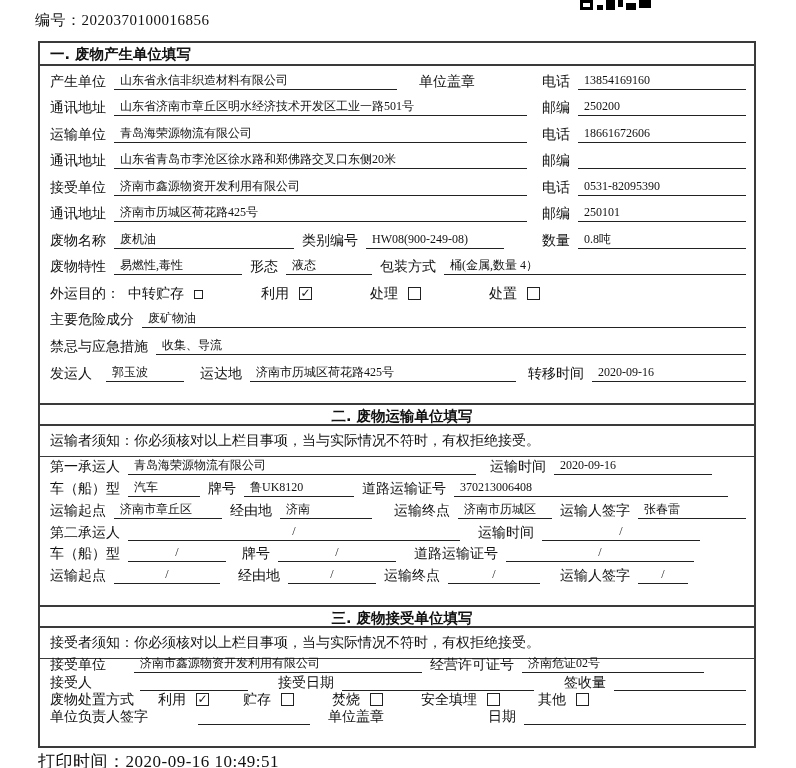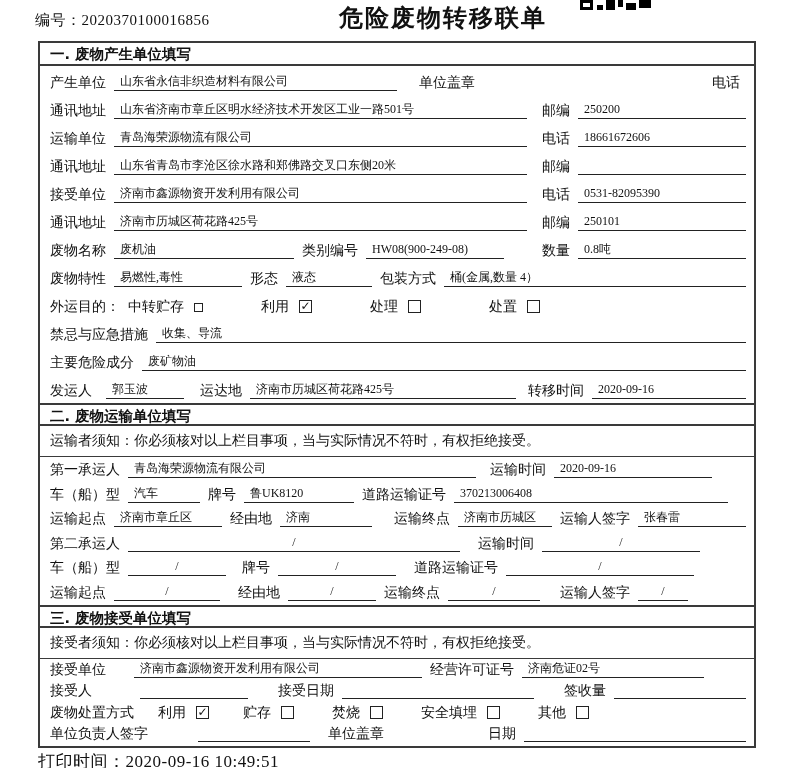--- a/index.html
+++ b/index.html
@@ -11,24 +11,24 @@
              font-family:"DejaVu Sans","Liberation Sans",sans-serif;}
   .qr{position:absolute;left:580px;top:0;width:72px;height:11px;}
   .qr div{position:absolute;background:#000;}
   .tbl{position:absolute;left:38px;top:41px;width:718px;height:707px;border:2px solid #3a3a3a;
        box-sizing:border-box;display:flex;flex-direction:column;}
   .section{display:flex;flex-direction:column;box-sizing:border-box;}
   .sec-1{height:380px;}.sec-2{height:214px;}.sec-3{height:149px;}
   .sec-h{height:23px;line-height:22px;border-bottom:2px solid #3a3a3a;font-weight:bold;
          font-size:14.5px;padding-left:10px;box-sizing:border-box;flex:0 0 auto;
          font-family:"DejaVu Sans","Liberation Sans",sans-serif;}
-  .section + .section .sec-h{border-top:2px solid #3a3a3a;}
+  .section + .section .sec-h{border-top:2px solid #3a3a3a;text-align:center;}
   .note{height:31px;line-height:30px;border-bottom:1.5px solid #3a3a3a;font-size:14px;
         padding-left:10px;box-sizing:border-box;flex:0 0 auto;white-space:nowrap;}
-  .rows{flex:1 1 auto;display:flex;flex-direction:column;padding:0 6px 1px 10px;min-height:0;}
+  .rows{flex:1 1 auto;display:flex;flex-direction:column;padding:0 6px 18px 10px;min-height:0;}
   .row{flex:1 1 0;display:flex;align-items:flex-end;padding-bottom:3px;min-height:0;}
   .lb{white-space:nowrap;font-size:14px;margin-right:8px;flex:0 0 auto;line-height:16px;}
   .fd{border-bottom:1px solid #222;font-size:12px;white-space:nowrap;margin-right:8px;
       padding:0 2px 1px 6px;box-sizing:border-box;flex:0 0 auto;line-height:15px;min-height:16px;
       overflow:visible;}
   .fd.ctr{text-align:center;padding-left:2px;}
   .fd:last-child{margin-right:2px;}
   .sp{flex:0 0 auto;}
   .cb{width:11px;height:11px;border:1.5px solid #222;box-sizing:content-box;flex:0 0 auto;
       margin:0 6px 2px 2px;font-size:12px;line-height:11px;text-align:center;
@@ -36,21 +36,20 @@
   .cb.sm{width:7px;height:7px;margin-bottom:3px;}
   .print-time{position:absolute;left:38px;top:750px;font-size:17px;letter-spacing:.5px;}
 </style>
 </head>
 <body>
 
 <div class="page">
 
   <div class="hdr-serial"><span>编号：</span><span>2020370100016856</span></div>
 
-  <div class="hdr-title">危险废物转移联单</div>
 
   <div class="qr">
     <div style="left:0;top:0;width:13px;height:10px;"></div>
     <div style="left:3px;top:3px;width:7px;height:4px;background:#fff;"></div>
     <div style="left:17px;top:5px;width:6px;height:5px;"></div>
     <div style="left:26px;top:0;width:9px;height:10px;"></div>
     <div style="left:38px;top:0;width:5px;height:7px;"></div>
     <div style="left:46px;top:3px;width:10px;height:7px;"></div>
     <div style="left:59px;top:0;width:12px;height:8px;"></div>
   </div>
@@ -58,20 +57,21 @@
   <div class="tbl">
       <div class="section sec-1">
         <div class="sec-h">一. 废物产生单位填写</div>
         <div class="rows">
           <div class="row">
             <span class="lb">产生单位</span>
             <span class="fd" style="width: 283px;">山东省永信非织造材料有限公司</span>
             <span class="lb" style="margin-left: 14px;">单位盖章</span>
             <span class="sp" style="flex-grow: 1; flex-shrink: 1;"></span>
             <span class="lb">电话</span>
+            <span class="fd" style="width: 168px;">13854169160</span>
           </div>
           <div class="row">
             <span class="lb">通讯地址</span>
             <span class="fd" style="width: 413px;">山东省济南市章丘区明水经济技术开发区工业一路501号</span>
             <span class="sp" style="flex-grow: 1; flex-shrink: 1;"></span>
             <span class="lb">邮编</span>
             <span class="fd" style="width: 168px;">250200</span>
           </div>
           <div class="row">
             <span class="lb">运输单位</span>
@@ -126,26 +126,26 @@
             <span class="lb">利用</span>
             <span class="cb">✓</span>
             <span class="sp" style="width: 52px;"></span>
             <span class="lb">处理</span>
             <span class="cb"></span>
             <span class="sp" style="width: 62px;"></span>
             <span class="lb">处置</span>
             <span class="cb"></span>
           </div>
           <div class="row">
+            <span class="lb">主要危险成分</span>
+            <span class="fd" style="flex-grow: 1; flex-shrink: 1;">废矿物油</span>
+          </div>
+          <div class="row">
             <span class="lb">禁忌与应急措施</span>
             <span class="fd" style="flex-grow: 1; flex-shrink: 1;">收集、导流</span>
-          </div>
-          <div class="row">
-            <span class="lb">主要危险成分</span>
-            <span class="fd" style="flex-grow: 1; flex-shrink: 1;">废矿物油</span>
           </div>
           <div class="row">
             <span class="lb">发运人</span>
             <span class="fd" style="width: 78px; margin-left: 6px; margin-top: 12px;">郭玉波</span>
             <span class="lb" style="margin-left: 8px;">运达地</span>
             <span class="fd" style="width: 266px;">济南市历城区荷花路425号</span>
             <span class="lb" style="margin-left: 4px;">转移时间</span>
             <span class="fd" style="flex-grow: 1; flex-shrink: 1;">2020-09-16</span>
           </div>
         </div>

